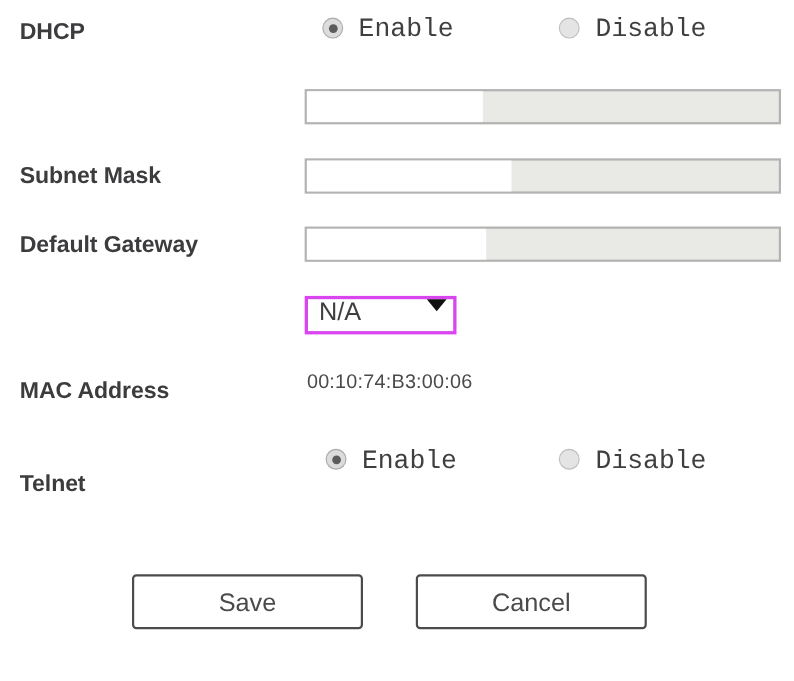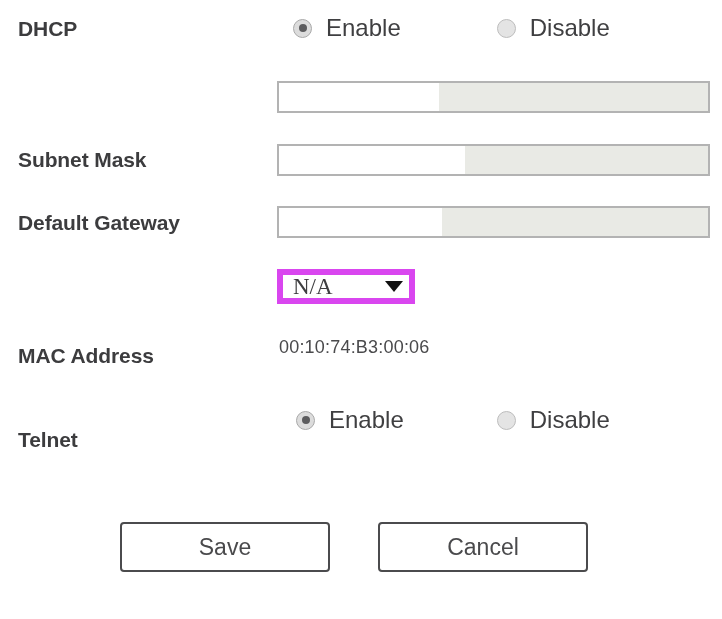--- a/index.html
+++ b/index.html
@@ -35,21 +35,21 @@
   }
 
   
   .radio-group {
     position: absolute;
     display: flex;
     align-items: center;
   }
   .radio-opt {
     display: flex;
-    align-items: center;
+    font-family: Liberation Mono, monospace;
   }
   .radio {
     width: 19px;
     height: 19px;
     border-radius: 50%;
     background: #e4e4e4;
     border: 1px solid #bdbdbd;
     box-sizing: border-box;
     position: relative;
     flex: none;
@@ -107,26 +107,25 @@
     font-size: 17px;
     color: #3a3a3c;
     padding: 0 5px;
     box-sizing: border-box;
   }
 
   
   .select-shell {
     position: absolute;
     box-sizing: border-box;
-    border: 6px solid #d946ef;
-    background: #ffffff;
-    display: flex;
-    align-items: center;
+    border: 3px solid #d946ef;
+    background: #ffffff;
+    display: flex;
+    align-items: flex-start;
     padding: 0 6px 0 10px;
-    font-family: Liberation Serif, serif;
   }
   .select-value {
     font-size: 23px;
     color: #3f3f41;
     line-height: 1;
     white-space: nowrap;
   }
   .select-arrow {
     margin-left: auto;
     width: 0;

